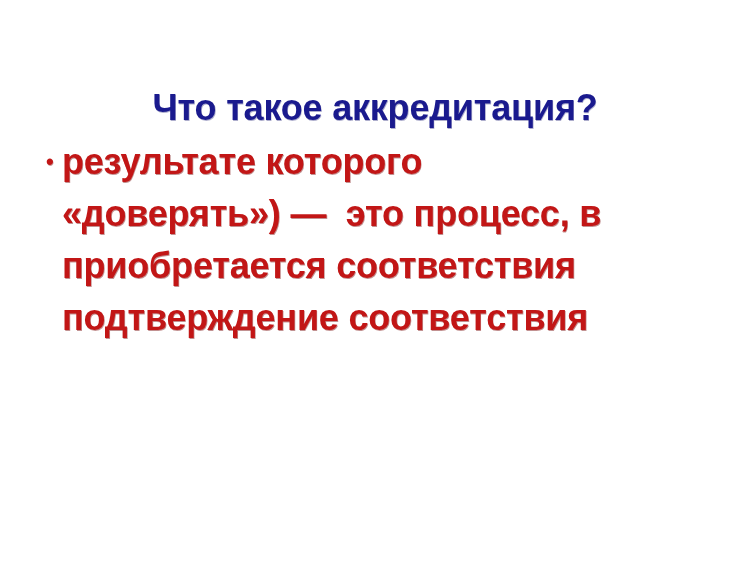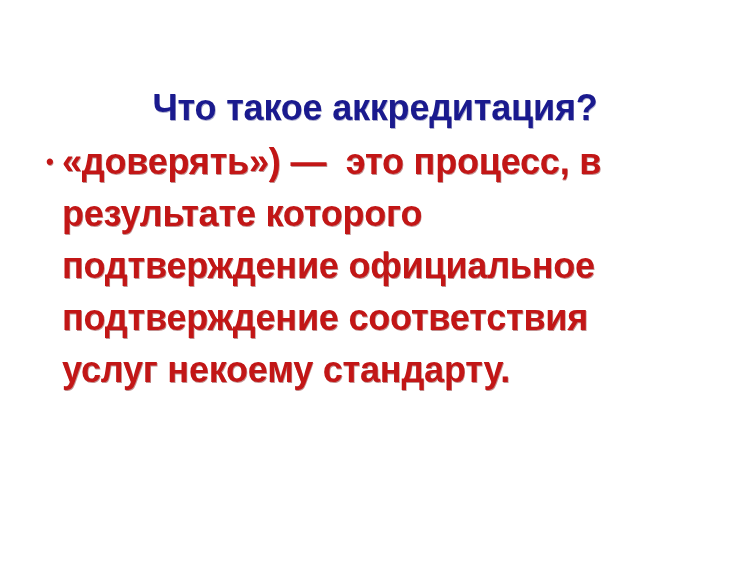--- a/index.html
+++ b/index.html
@@ -94,28 +94,27 @@
 
   <div id="body-block">
 
     <div class="bullet-item" style="color: rgb(194, 22, 22);">
 
       <span class="bullet-marker" style="color: rgb(194, 22, 22);">•</span>
 
       <span class="bullet-text">
 
 
+        <span class="line cont">результате которого</span>
+
         <span class="line cont">«доверять») —  это процесс, в</span>
 
-        <span class="line cont">результате которого</span>
-
-        <span class="line cont">подтверждение официальное</span>
+        <span class="line cont">приобретается соответствия</span>
 
         <span class="line cont">подтверждение соответствия</span>
 
 
-        <span class="line cont">услуг некоему стандарту.</span>
 
       </span>
     </div>
 
   </div>
 </div>
 
 </body></html>

